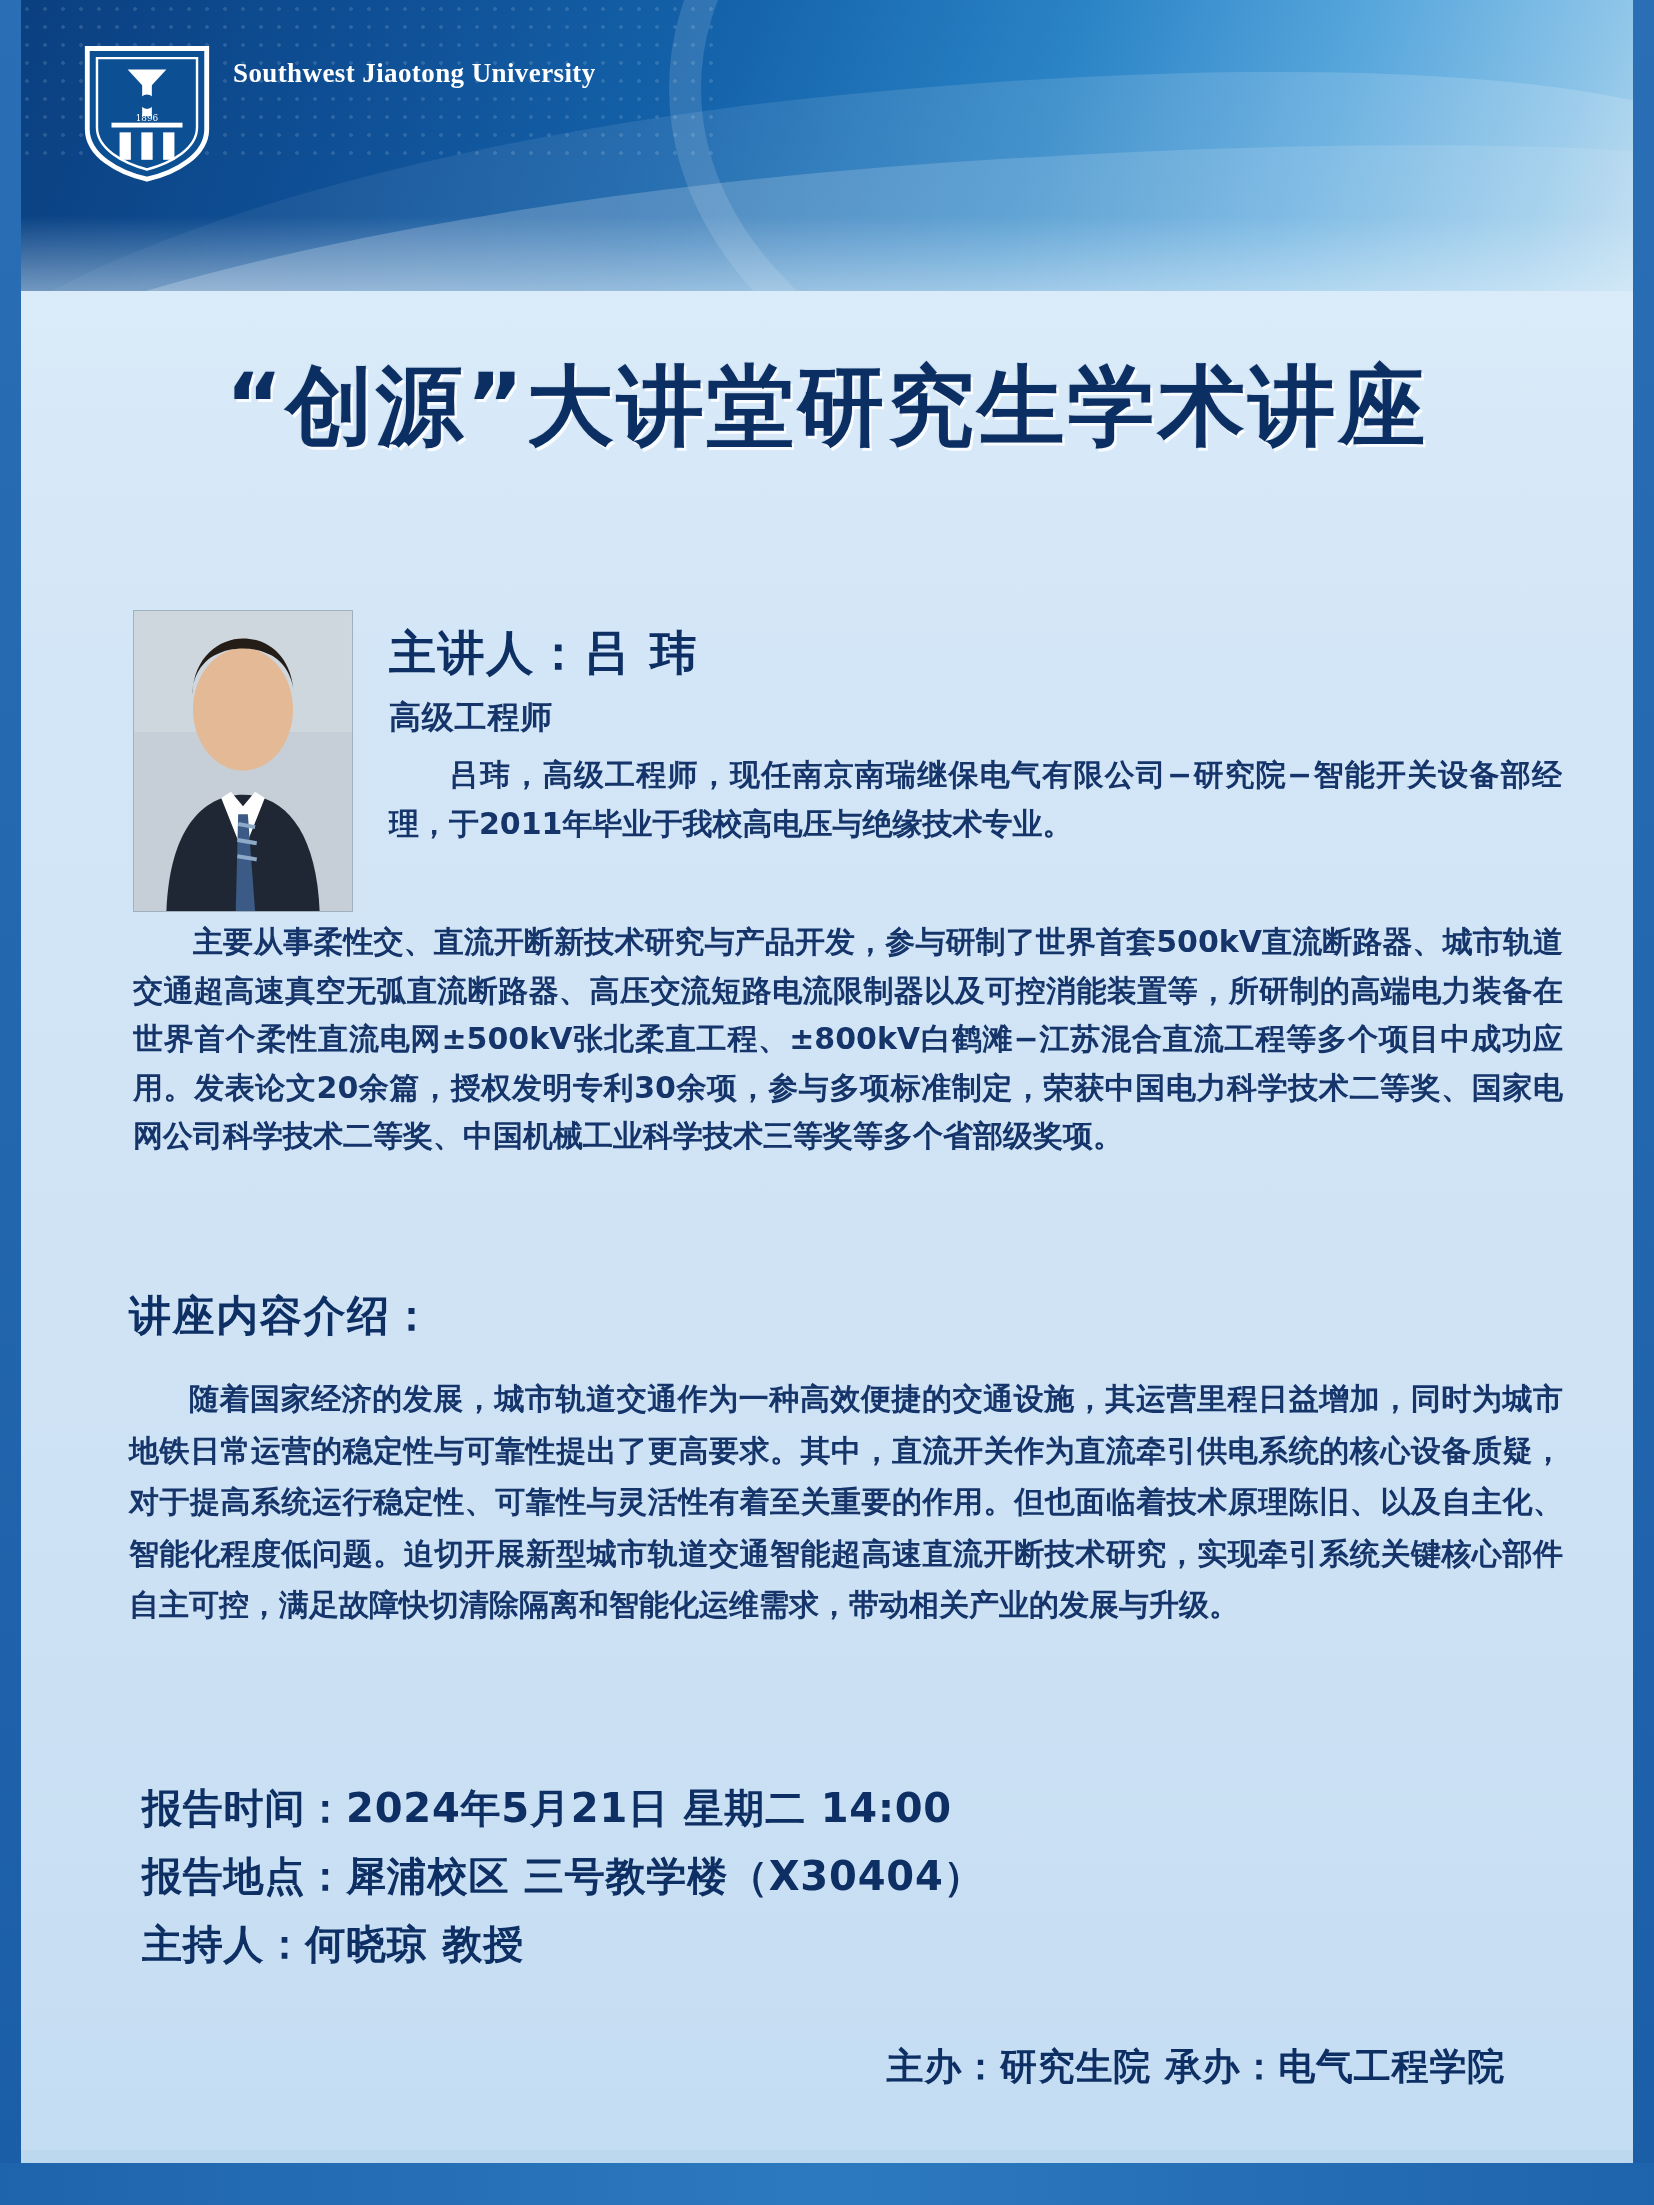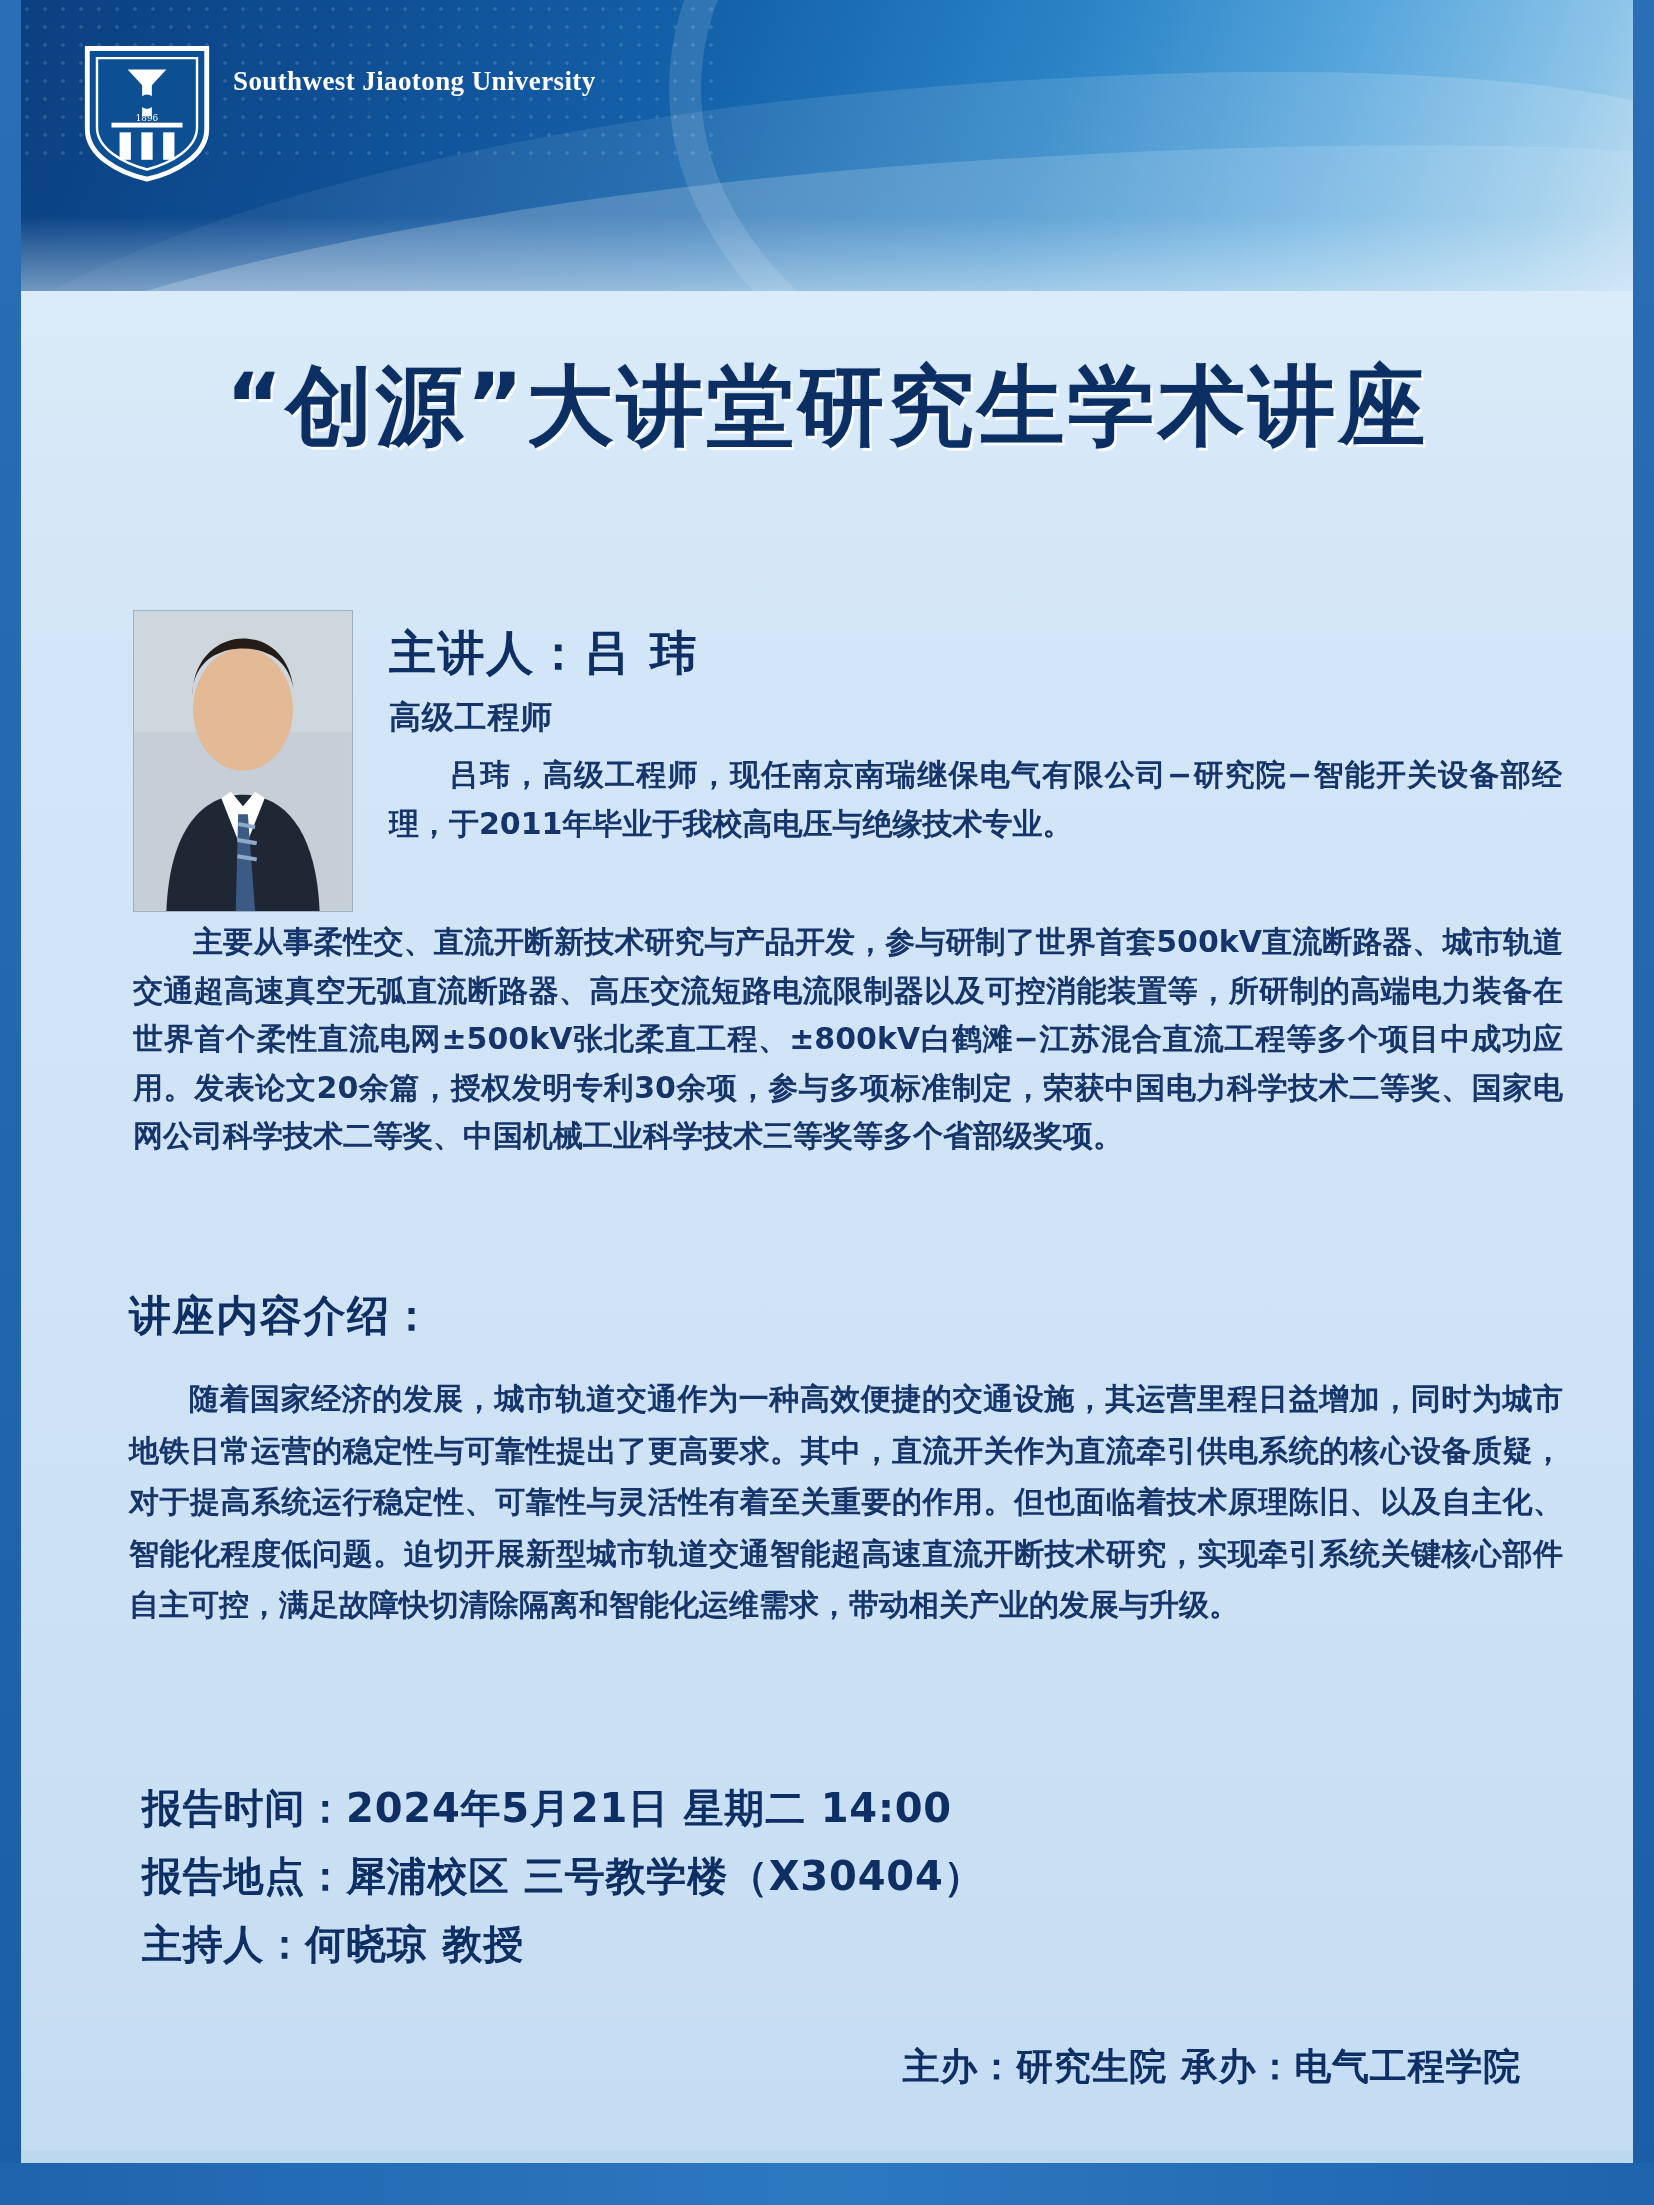--- a/index.html
+++ b/index.html
@@ -101,21 +101,21 @@
     letter-spacing: 4.8px;
     line-height: 1;
     text-shadow: 0 1.6px 3.2px rgba(0,0,0,0.25);
   }
   .wordmark-en {
     font-family: "Liberation Serif", serif;
     font-weight: 700;
     font-size: 27px;
     color: #ffffff;
     letter-spacing: 0.4px;
-    margin-top: 24px;
+    margin-top: 16px;
   }
 
   
   .title-main {
     position: absolute;
     left: 0; top: 303px;
     width: 1654px;
     text-align: center;
     font-family: "DejaVu Sans", "Liberation Sans", sans-serif;
     font-weight: 700;
@@ -226,21 +226,21 @@
     font-weight: 700;
     font-size: 40px;
     line-height: 1.58;
     color: #0d2f63;
     letter-spacing: 0.8px;
   }
   .logistics div { margin-bottom: 4.8px; }
 
   .organizers {
     position: absolute;
-    right: 133px; top: 2042px;
+    right: 149px; top: 2042px;
     font-family: "DejaVu Sans", "Liberation Sans", sans-serif;
     font-weight: 700;
     font-size: 37px;
     color: #0d2f63;
     letter-spacing: 0.8px;
   }
 </style>
 </head>
 <body>
 

